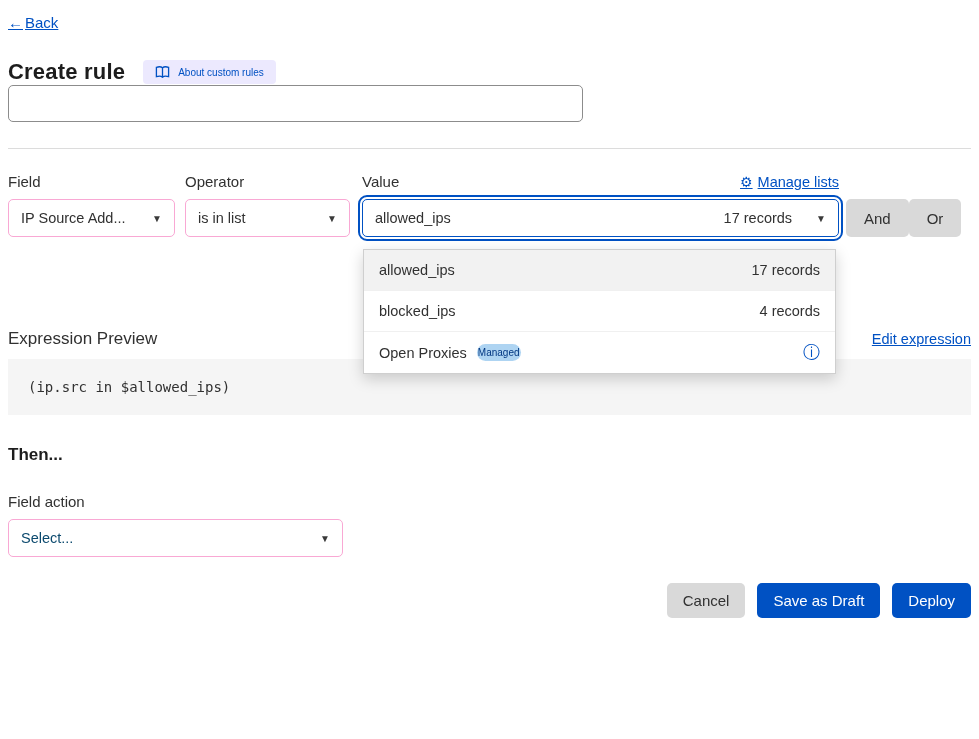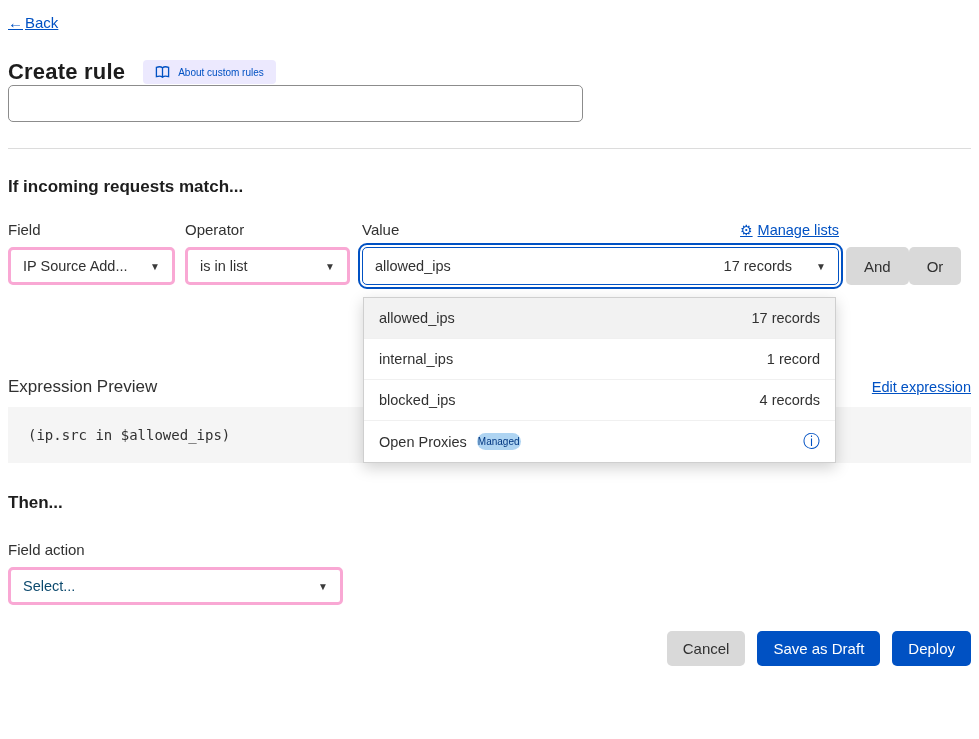--- a/index.html
+++ b/index.html
@@ -35,21 +35,21 @@
 
   .match-row { display: flex; align-items: flex-end; margin-top: 24px; position: relative; }
   .col { display: flex; flex-direction: column; }
   .col-label { font-size: 15px; margin-bottom: 9px; color: #313131; }
   .label-row { display: flex; justify-content: space-between; align-items: center; margin-bottom: 9px; }
   .label-row .col-label { margin-bottom: 0; }
   .manage-lists { font-size: 14.5px; display: inline-flex; align-items: center; gap: 5px; }
   .gear { text-decoration: none; font-size: 14px; }
 
   .select {
-    height: 38px; border: 3px solid #f9a8d4; border-radius: 5px; background: #fff;
+    height: 38px; border: 1px solid #f9a8d4; border-radius: 5px; background: #fff;
     display: flex; align-items: center; padding: 0 12px; cursor: pointer; font-size: 14.5px;
     color: #313131; white-space: nowrap; overflow: hidden;
   }
   .chevron { margin-left: auto; font-size: 10px; color: #3a3a3a; padding-left: 10px; }
 
   .col-field { width: 167px; }
   .col-operator { width: 165px; margin-left: 10px; }
   .col-value { width: 477px; margin-left: 12px; position: relative; }
   .value-combo { border: 1px solid #0051c3; outline: 2px solid #0051c3; outline-offset: 2px; }
   .value-records { margin-left: auto; color: #313131; }
@@ -122,21 +122,20 @@
         </svg>
       </span>
       <span>About custom rules</span>
     </button>
   </div>
 
   <input class="rule-name-input" type="text" value="" style="">
 
   <hr class="divider">
 
-  <h2>If incoming requests match...</h2>
 
   <div class="match-row">
 
     <div class="col col-field">
       <div class="col-label">Field</div>
       <div class="select">
         <span>IP Source Add...</span>
         <span class="chevron">▼</span>
       </div>
     </div>
@@ -160,24 +159,20 @@
       <div class="select value-combo">
         <span>allowed_ips</span>
         <span class="value-records">17 records</span>
         <span class="chevron">▼</span>
       </div>
 
       <div class="dropdown">
         <div class="dd-item selected">
           <span>allowed_ips</span>
           <span class="dd-records">17 records</span>
-        </div>
-        <div class="dd-item">
-          <span>internal_ips</span>
-          <span class="dd-records">1 record</span>
         </div>
         <div class="dd-item">
           <span>blocked_ips</span>
           <span class="dd-records">4 records</span>
         </div>
         <div class="dd-item">
           <span>Open Proxies</span>
           <span class="managed-badge">Managed</span>
           <span class="info-icon">ⓘ</span>
         </div>

